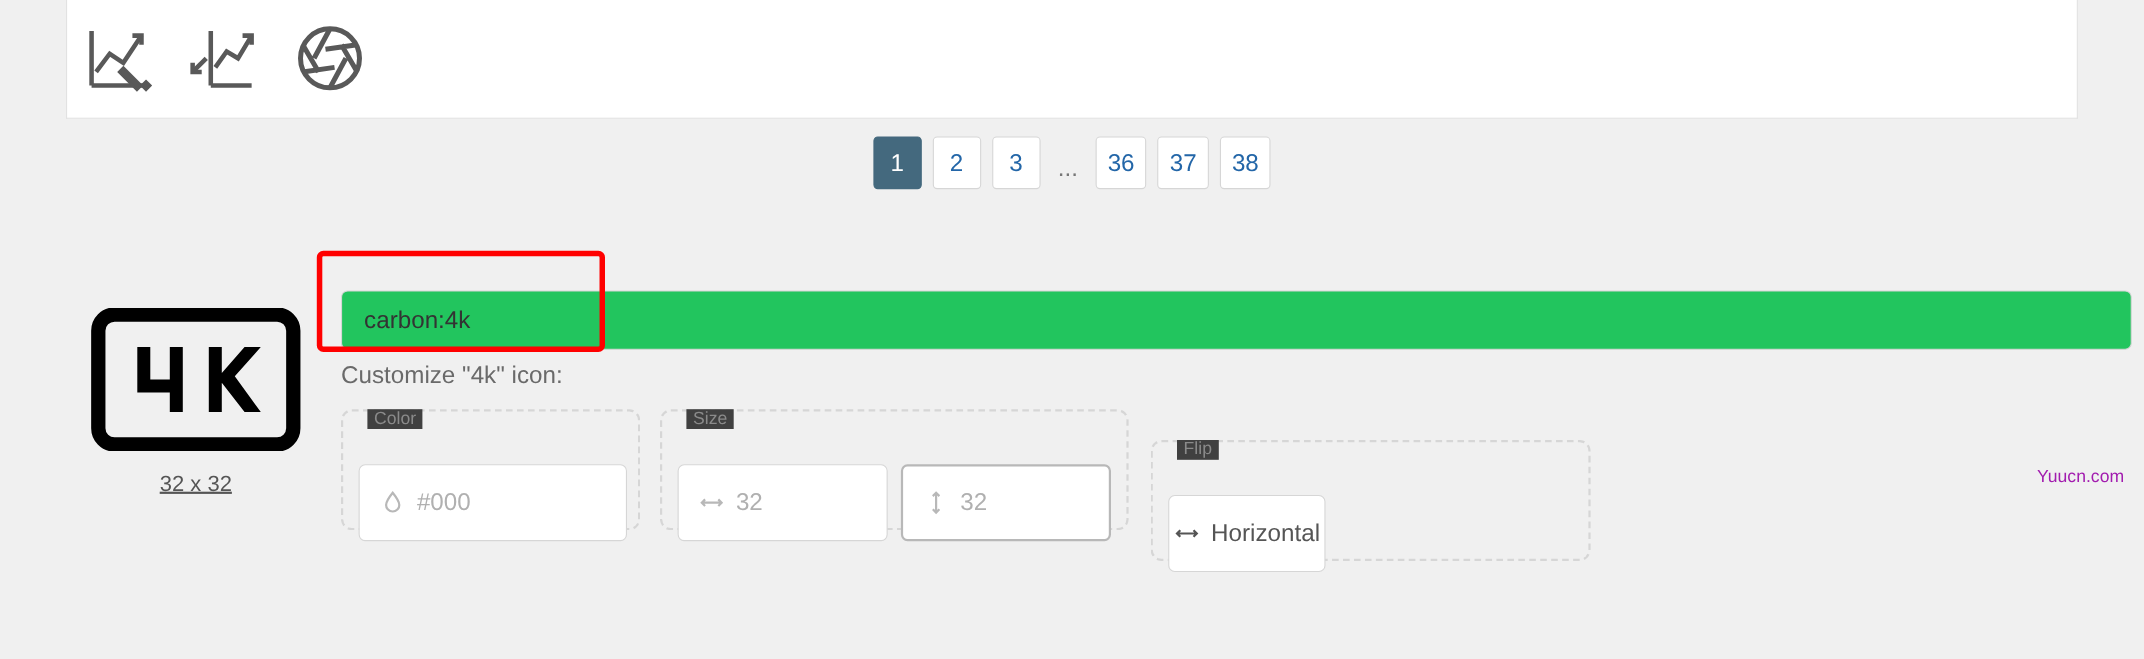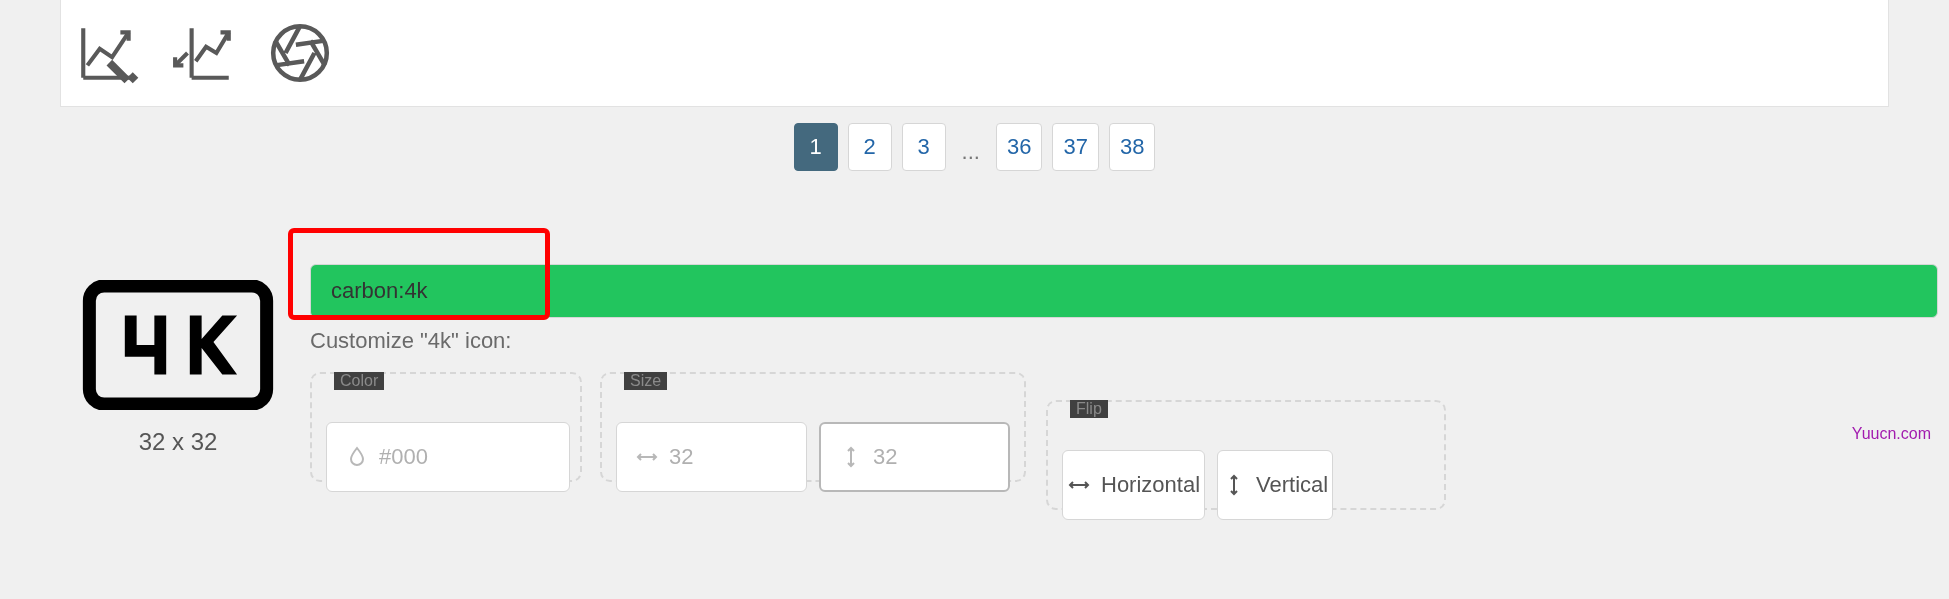--- a/index.html
+++ b/index.html
@@ -44,21 +44,21 @@
   .page-btn.active { background: #44697e; color: #fff; border-color: #44697e; }
   .ellipsis { color: #777; font-size: 22px; align-self: flex-end; padding: 0 6px 6px; }
   .preview-col {
     position: absolute;
     left: 82px;
     top: 280px;
     width: 192px;
     text-align: center;
   }
   .preview-col svg { width: 192px; height: 130px; }
-  .dim-label { color: #555; font-size: 24px; margin-top: 14px; }
+  .dim-label { color: #555; font-size: 20px; margin-top: 14px; text-decoration: underline; }
   .name-input {
     position: absolute;
     left: 310px;
     top: 264px;
     width: 1628px;
     height: 54px;
     border: 1px solid #d6d6d6;
     border-radius: 6px;
     background: #22c55e;
     font-size: 22px;
@@ -229,24 +229,16 @@
   <span class="fs-label">Flip</span>
   <div class="row">
     <div class="control">
       <span class="ic">
         <svg viewBox="0 0 24 24">
             <path fill="none" stroke="#555" stroke-width="2" d="M3 12h18M6 9l-3 3 3 3M18 9l3 3-3 3"></path>
           </svg>
       </span>
       <span>Horizontal</span>
     </div>
-    <div class="control">
-      <span class="ic">
-        <svg viewBox="0 0 24 24">
-            <path fill="none" stroke="#555" stroke-width="2" d="M12 3v18M9 6l3-3 3 3M9 18l3 3 3-3"></path>
-          </svg>
-      </span>
-      <span>Vertical</span>
-    </div>
   </div>
 </div>
 
 <div class="watermark">Yuucn.com</div>
 
 </body></html>

